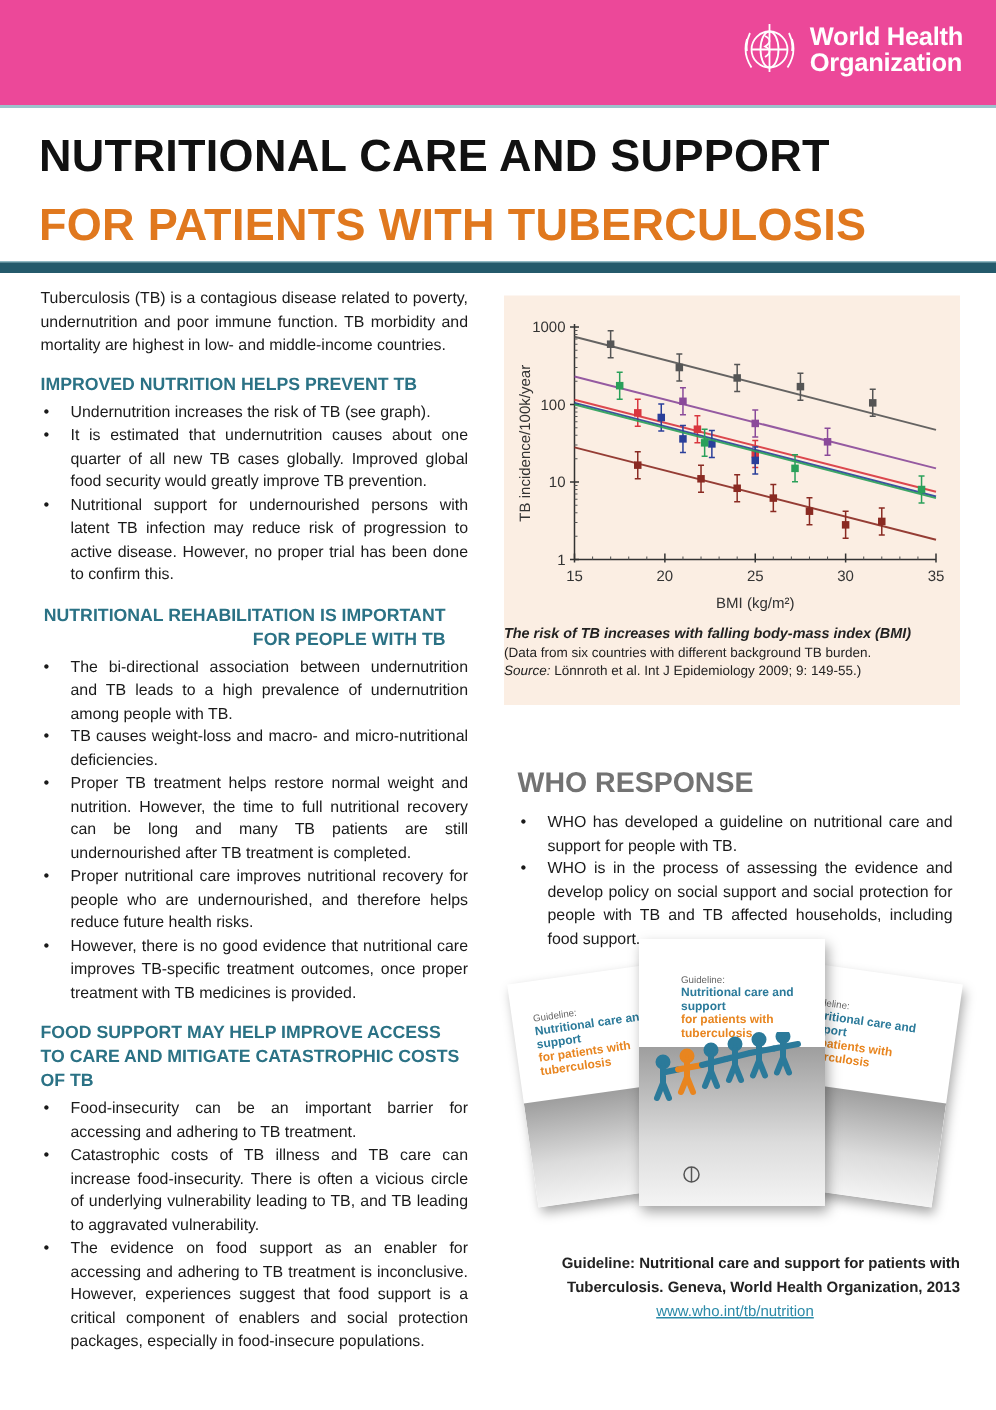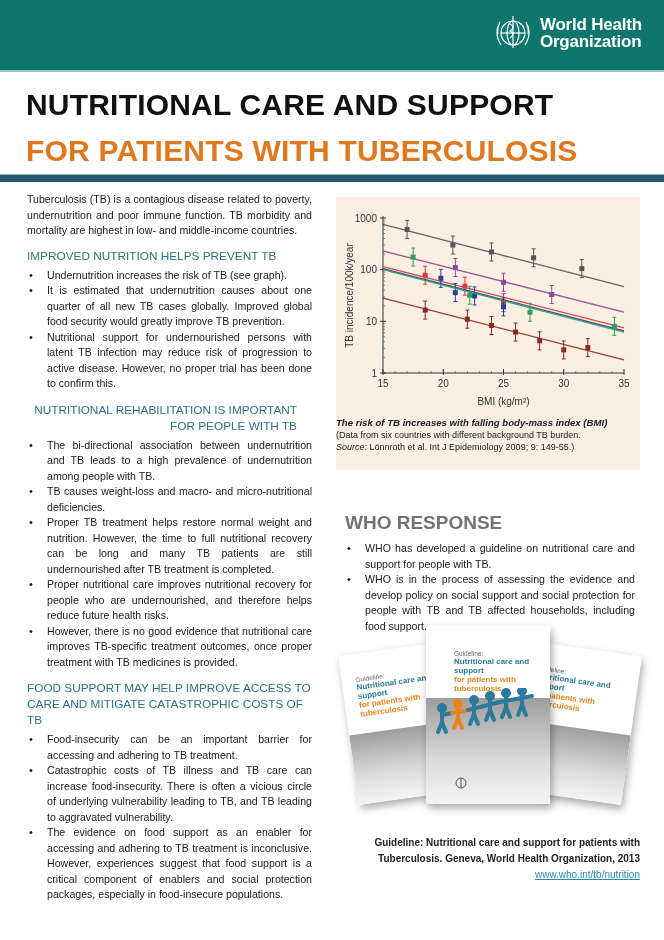--- a/index.html
+++ b/index.html
@@ -1,32 +1,32 @@
 <!DOCTYPE html>
 <html><head>
 <meta charset="utf-8">
 <style>
   * { box-sizing: border-box; margin: 0; padding: 0; }
   html, body { width: 664px; height: 940px; background: #ffffff; overflow: hidden; }
   body { font-family: "Liberation Sans", "DejaVu Sans", sans-serif; color: #1a1a1a; position: relative; }
 
-  .top-band { position: absolute; left: 0; top: 0; width: 664px; height: 72px; background: #0f766e; border-bottom: 2px solid #9cc3cc; }
+  .top-band { position: absolute; left: 0; top: 0; width: 664px; height: 72px; background: #ec4899; border-bottom: 2px solid #9cc3cc; }
   .logo { position: absolute; right: 22px; top: 12px; display: flex; align-items: center; gap: 6px; }
   .logo svg { width: 42px; height: 42px; }
   .logo-text { color: #ffffff; font-family: "Liberation Sans", sans-serif; font-weight: bold; font-size: 17px; line-height: 17px; letter-spacing: -0.2px; }
 
   .title-wrap { position: absolute; left: 26px; top: 88px; }
   .title-1 { font-family: "Liberation Sans", sans-serif; font-weight: bold; font-size: 30px; color: #111; letter-spacing: 0.2px; line-height: 34px; }
   .title-2 { font-family: "Liberation Sans", sans-serif; font-weight: bold; font-size: 30px; color: #e0781e; letter-spacing: 0.2px; line-height: 34px; margin-top: 12px; }
 
   .title-band { position: absolute; left: 0; top: 174px; width: 664px; height: 8px; background: #245a6b; border-top: 1px solid #8fb8c2; }
 
   .left-col { position: absolute; left: 27px; top: 192px; width: 285px; font-size: 10.6px; line-height: 15.5px; }
   .left-col p.intro { text-align: justify; }
-  .sec-h { color: #2b7285; font-weight: normal; font-size: 11.8px; line-height: 16px; margin-top: 7px; margin-bottom: 4px; }
+  .sec-h { color: #2b7285; font-weight: bold; font-size: 11.8px; line-height: 16px; margin-top: 7px; margin-bottom: 4px; }
   ul.bullets { list-style: none; }
   ul.bullets li { position: relative; padding-left: 20px; text-align: justify; margin-bottom: 0px; }
   ul.bullets li::before { content: "•"; position: absolute; left: 2px; top: 0; font-size: 11px; }
 
   .chart-panel { position: absolute; left: 336px; top: 197px; width: 304px; height: 273px; background: #fbeee3; }
   .chart-panel svg { position: absolute; left: 0; top: 0; }
   .chart-caption { position: absolute; left: 0; top: 220px; width: 276px; text-align: left; font-size: 9px; line-height: 12px; color: #222; }
   .chart-caption .cap-title { font-weight: bold; font-style: italic; font-size: 9.6px; }
   .chart-caption .cap-src-label { font-style: italic; }
 
@@ -35,21 +35,21 @@
 
   .covers { position: absolute; left: 340px; top: 620px; width: 300px; height: 205px; }
   .cover { position: absolute; background: #ffffff; box-shadow: 2px 4px 8px rgba(0,0,0,0.35); overflow: hidden; }
   .cover .c-guide { font-size: 6.5px; color: #666; }
   .cover .c-t1 { font-size: 8px; font-weight: bold; color: #2b7a9a; line-height: 9px; }
   .cover .c-t2 { font-size: 8px; font-weight: bold; color: #e8851f; line-height: 9px; }
   .cover .c-grey { position: absolute; left: 0; width: 100%; background: linear-gradient(180deg, #9e9e9e 0%, #dcdcdc 60%, #f4f4f4 100%); }
 
   .ref { position: absolute; left: 340px; top: 835px; width: 300px; text-align: center; font-size: 10px; line-height: 16px; }
   .ref .ref-bold { font-weight: bold; color: #222; text-align: right; }
-  .ref a { color: #2b8aa8; text-decoration: underline; display: block; text-align: right; }
+  .ref a { color: #2b8aa8; text-decoration: underline; display: block; }
 </style>
 </head>
 <body>
 
 <div class="top-band">
   <div class="logo">
     <svg viewBox="0 0 42 42">
       <g fill="none" stroke="#ffffff" stroke-width="1.2">
         <circle cx="21" cy="21" r="12"></circle>
         <ellipse cx="21" cy="21" rx="6" ry="12"></ellipse>

